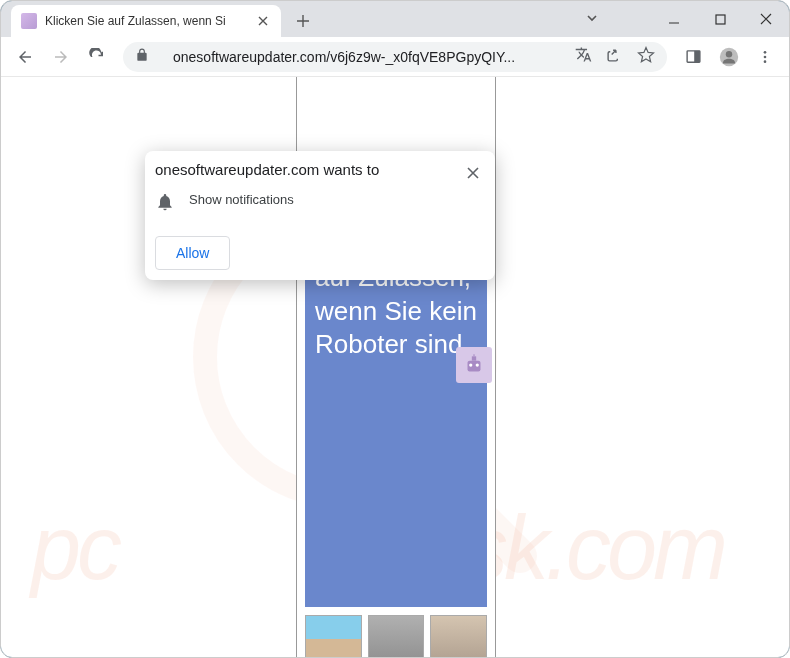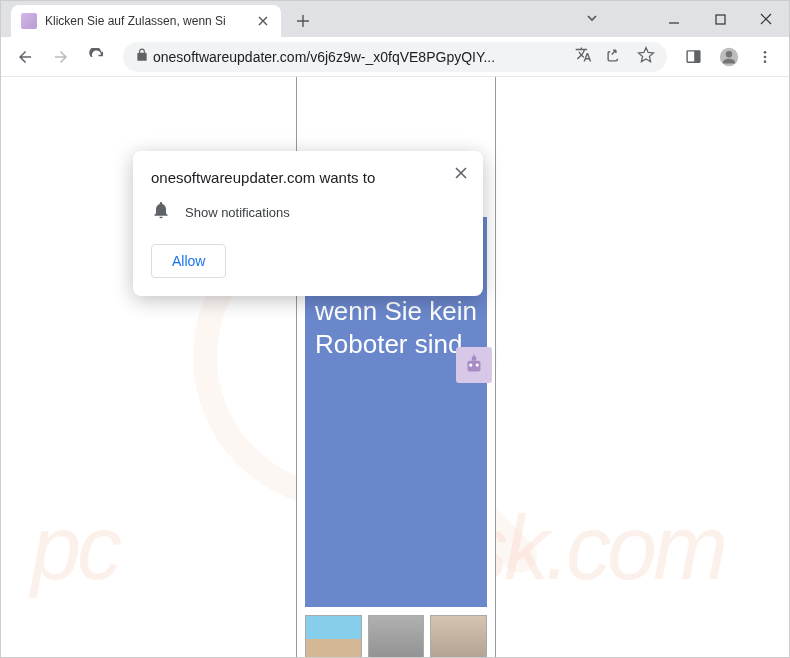--- a/index.html
+++ b/index.html
@@ -1,48 +1,48 @@
 <!DOCTYPE html>
 <html><head>
 <meta charset="utf-8">
 <style>
 *{margin:0;padding:0;box-sizing:border-box;font-family:"Segoe UI",Arial,sans-serif}
 body{width:790px;height:658px;background:#fff;overflow:hidden;position:relative}
-.chrome-window{width:790px;height:658px;border:1px solid #ccc;border-radius:0;overflow:hidden;position:relative;background:#0c4a6e}
+.chrome-window{width:790px;height:658px;border:1px solid #ccc;border-radius:12px;overflow:hidden;position:relative;background:#0c4a6e}
 .titlebar{height:36px;background:#dfe1e5;display:flex;align-items:flex-end;position:relative}
 .tab{background:#fff;border-radius:8px 8px 0 0;height:32px;margin-left:10px;display:flex;align-items:center;padding:0 10px;gap:8px;width:270px;position:relative}
 .favicon{width:16px;height:16px;background:linear-gradient(135deg,#d4b8e8,#b89cd4);border-radius:2px}
 .tab-title{font-size:12px;color:#333;white-space:nowrap;overflow:hidden;text-overflow:ellipsis;flex:1}
 .tab-close{width:16px;height:16px;display:flex;align-items:center;justify-content:center;color:#555;cursor:pointer}
 .newtab{width:28px;height:28px;display:flex;align-items:center;justify-content:center;margin-left:8px;color:#555;margin-bottom:2px}
 .winctrls{position:absolute;right:0;top:0;height:36px;display:flex;align-items:center}
 .winctrls div{width:46px;height:36px;display:flex;align-items:center;justify-content:center;color:#333}
 .dropdown-caret{position:absolute;right:190px;top:10px;color:#555}
 .toolbar{height:40px;background:#fff;display:flex;align-items:center;padding:0 8px;gap:4px;border-bottom:1px solid #e8e8e8}
 .tbtn{width:32px;height:32px;display:flex;align-items:center;justify-content:center;color:#5f6368;border-radius:50%}
 .tbtn.disabled{color:#bbb}
-.urlbar{flex:1;height:30px;background:#f1f3f4;border-radius:15px;display:flex;align-items:center;padding:0 12px;gap:4px;margin:0 6px}
+.urlbar{flex:1;height:30px;background:#f1f3f4;border-radius:15px;display:flex;align-items:center;padding:0 12px;gap:24px;margin:0 6px}
 .lock{color:#5f6368}
 .urltext{font-size:14px;color:#202124;flex:1;overflow:hidden;white-space:nowrap}
 .urlicons{display:flex;gap:14px;color:#5f6368;align-items:center}
 .right-icons{display:flex;gap:4px;align-items:center}
 .content{height:calc(100% - 76px);background:#fff;position:relative;overflow:hidden}
 .watermark{position:absolute;inset:0;display:flex;align-items:center;justify-content:center;pointer-events:none}
 .watermark svg{opacity:0.08}
 .page-box{position:absolute;left:295px;top:0;width:200px;height:100%;border-left:1px solid #999;border-right:1px solid #999;background:#fff}
 .blue-box{background:#6a87cc;color:#fff;margin:8px;padding:10px;font-size:26px;line-height:1.3;position:relative;margin-top:140px;height:390px}
 .robot-img{position:absolute;right:-5px;top:130px;width:36px;height:36px;background:#d8c8e8;border-radius:3px;display:flex;align-items:center;justify-content:center}
 .thumbs{display:flex;gap:6px;padding:0 8px;margin-top:4px}
 .thumb{width:58px;height:48px;background:#ccc;border:1px solid #aaa}
 .thumb:nth-child(1){background:linear-gradient(#87ceeb 50%,#d4b896 50%)}
 .thumb:nth-child(2){background:linear-gradient(#b0b0b0,#909090)}
 .thumb:nth-child(3){background:linear-gradient(#d4c4b0,#b0a090)}
-.perm-popup{position:absolute;left:132px;top:74px;width:350px;background:#fff;border-radius:8px;box-shadow:0 4px 20px rgba(0,0,0,0.25);padding:18px;z-index:100}
+.perm-popup{position:absolute;left:144px;top:74px;width:350px;background:#fff;border-radius:8px;box-shadow:0 4px 20px rgba(0,0,0,0.25);padding:10px;z-index:100}
 .perm-head{font-size:15px;color:#202124;margin-bottom:14px}
-.perm-row{display:flex;align-items:center;gap:14px;margin-bottom:20px}
+.perm-row{display:flex;align-items:flex-start;gap:14px;margin-bottom:20px}
 .bell{color:#5f6368}
 .perm-text{font-size:13px;color:#3c4043}
 .perm-btns{display:flex;justify-content:space-between;gap:10px}
 .pbtn{border:1px solid #dadce0;background:#fff;color:#1a73e8;font-size:14px;padding:8px 20px;border-radius:4px;cursor:pointer}
 .perm-close{position:absolute;right:12px;top:12px;color:#5f6368;cursor:pointer;width:20px;height:20px;display:flex;align-items:center;justify-content:center}
 .wm-text{position:absolute;font-size:90px;font-weight:300;color:#f0a080;opacity:0.15;font-style:italic;letter-spacing:-4px}
 </style>
 </head>
 <body>
 

